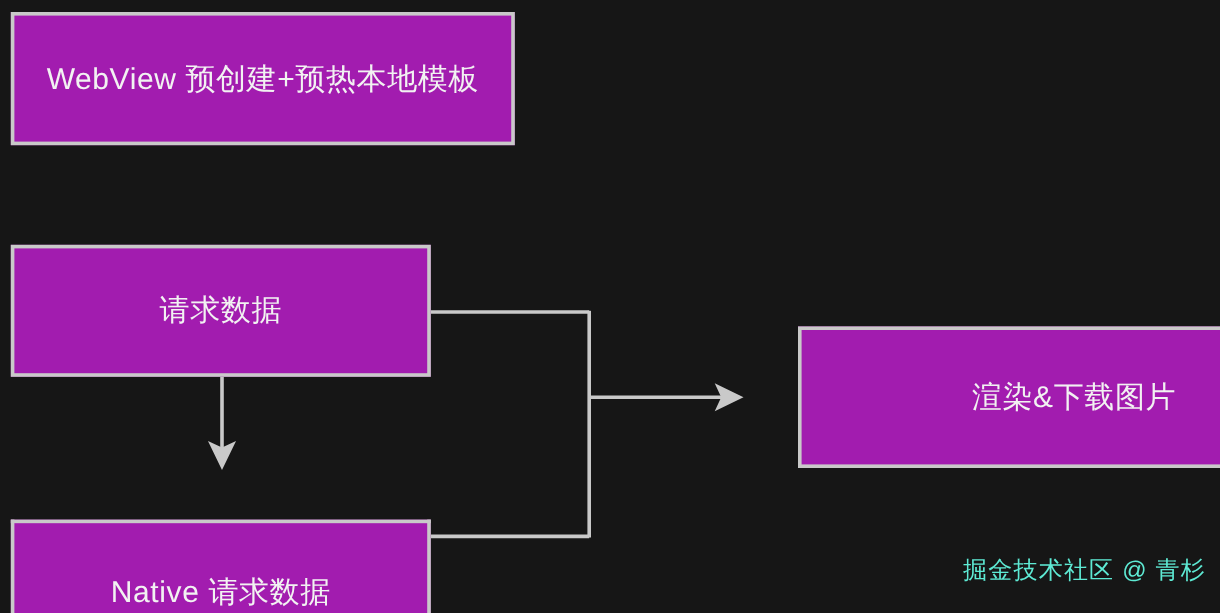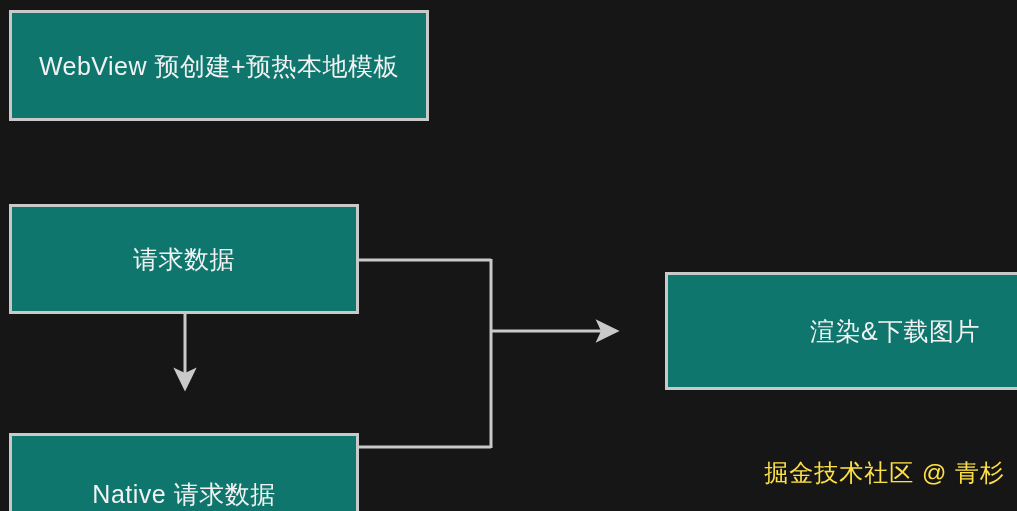--- a/index.html
+++ b/index.html
@@ -12,21 +12,21 @@
     width: 1017px;
     height: 511px;
     background: #161616;
     overflow: hidden;
     font-family: "Liberation Sans", "DejaVu Sans", sans-serif;
   }
   .node {
     position: absolute;
     box-sizing: border-box;
     border: 3px solid #c9c9c9;
-    background: #0f766e;
+    background: #a21caf;
     display: flex;
     align-items: center;
     justify-content: center;
   }
   .node-label {
     color: #f2f2f2;
     font-size: 25px;
     font-weight: 400;
     letter-spacing: 0.5px;
     line-height: 1.2;
@@ -42,22 +42,22 @@
     position: absolute;
     left: 0; top: 0;
     width: 1017px;
     height: 511px;
     pointer-events: none;
   }
   .watermark {
     position: absolute;
     right: 12px;
     bottom: 22px;
-    color: #fde047;
-    font-size: 24px;
+    color: #5eead4;
+    font-size: 20px;
     letter-spacing: 1px;
     white-space: nowrap;
   }
 </style>
 </head>
 <body>
 
 <div id="canvas">
 
   <svg class="edge-layer" viewBox="0 0 1017 511" xmlns="http://www.w3.org/2000/svg">

